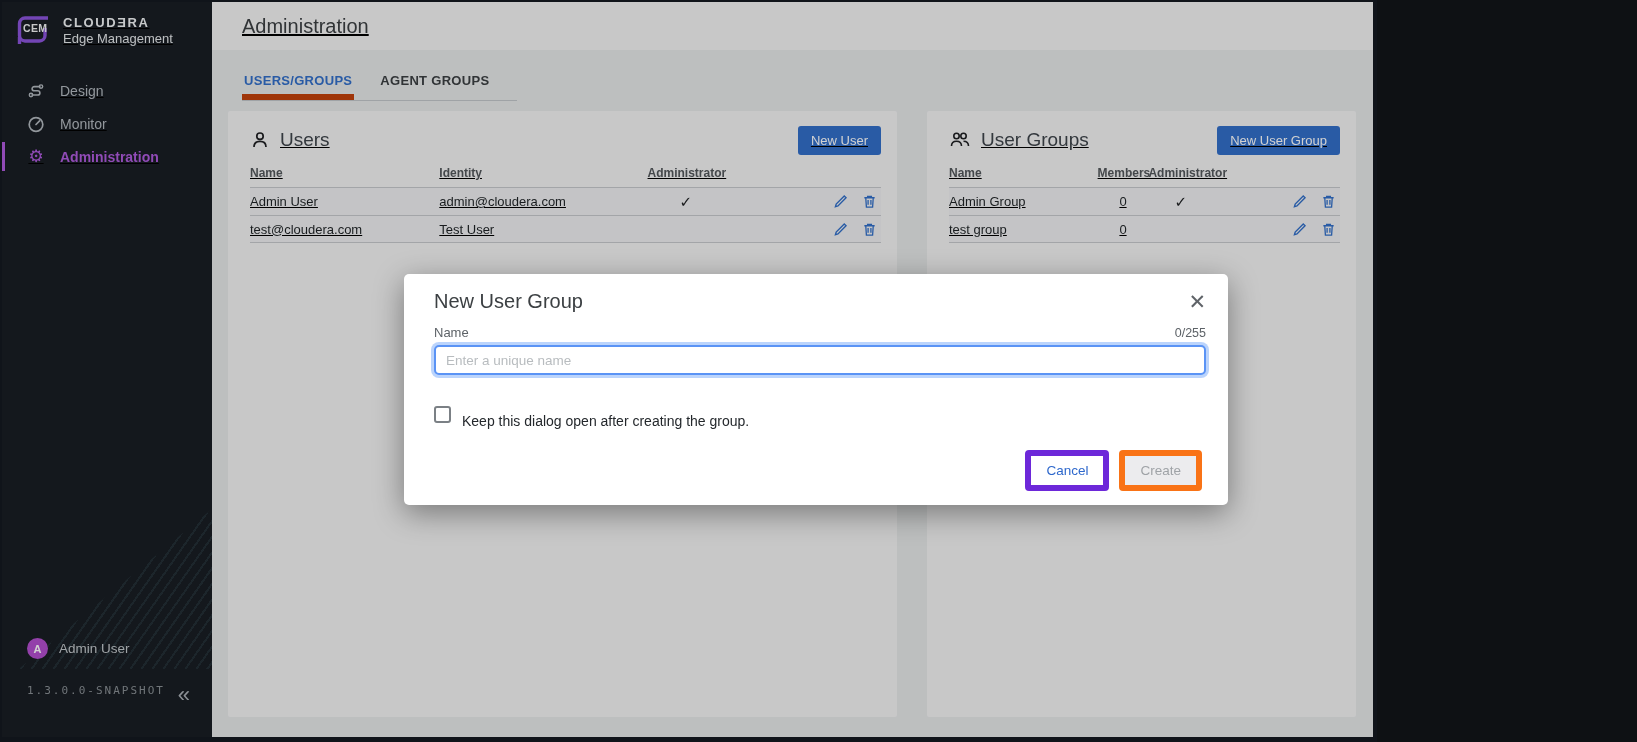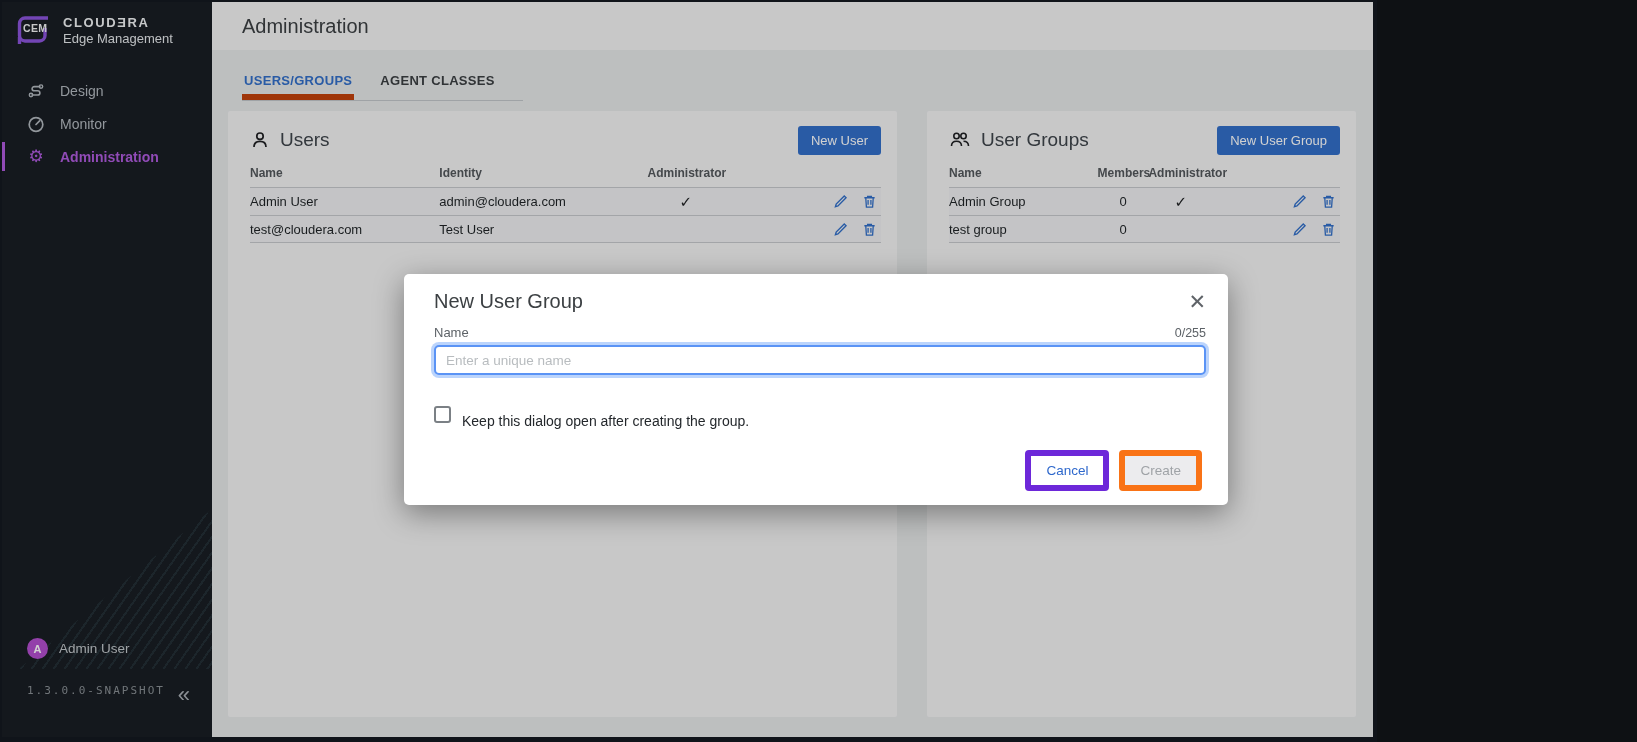--- a/index.html
+++ b/index.html
@@ -1,19 +1,19 @@
 <!DOCTYPE html>
 <html><head>
 <meta charset="utf-8">
 <style>
   * { margin:0; padding:0; box-sizing:border-box; }
   html,body { width:1637px; height:742px; background:#0e1114; }
   body { font-family:"Liberation Sans","DejaVu Sans",sans-serif; }
   .screen { width:1377px; height:742px; display:flex; position:relative; overflow:hidden;
-            border:2px solid #10141a; border-right-width:4px; border-bottom-width:5px; background:#bef264; }
+            border:2px solid #10141a; border-right-width:4px; border-bottom-width:5px; background:#bef264;text-decoration:underline; }
 
   
   .sidebar { width:210px; flex-shrink:0; background:#191e24; position:relative; }
   .logo-row { display:flex; align-items:center; gap:10px; padding:11px 0 0 13px; }
   .logo-mark { width:38px; height:34px; position:relative; flex-shrink:0; }
   .logo-mark span { position:absolute; left:8px; top:9px; font-size:10.5px; font-weight:bold; color:#f2f3f5; letter-spacing:0.3px; }
   .brand-top { color:#f2f4f6; font-weight:bold; font-size:13px; letter-spacing:1.6px; }
   .brand-bottom { color:#e6e9ec; font-size:13px; margin-top:1px; }
   .nav { margin-top:27px; }
   .nav-item { position:relative; display:flex; align-items:center; gap:15px; height:33px; padding-left:25px;
@@ -141,21 +141,21 @@
   </div>
 
   <div class="main">
     <div class="topbar">
       <span class="page-title">Administration</span>
     </div>
 
     <div class="content">
       <div class="tabs">
         <div class="tab active">USERS/GROUPS</div>
-        <div class="tab">AGENT CLASSES</div>
+        <div class="tab">AGENT GROUPS</div>
       </div>
 
       <div class="panels">
 
         <div class="panel users">
           <div class="panel-head">
             <svg width="20" height="20" viewBox="0 0 20 20">
               <circle cx="10" cy="6.2" r="3.2" fill="none" stroke="#202124" stroke-width="1.7"></circle>
               <path d="M4 17 c0-4 2.6-5.6 6-5.6 s6 1.6 6 5.6" fill="none" stroke="#202124" stroke-width="1.7"></path>
             </svg>

